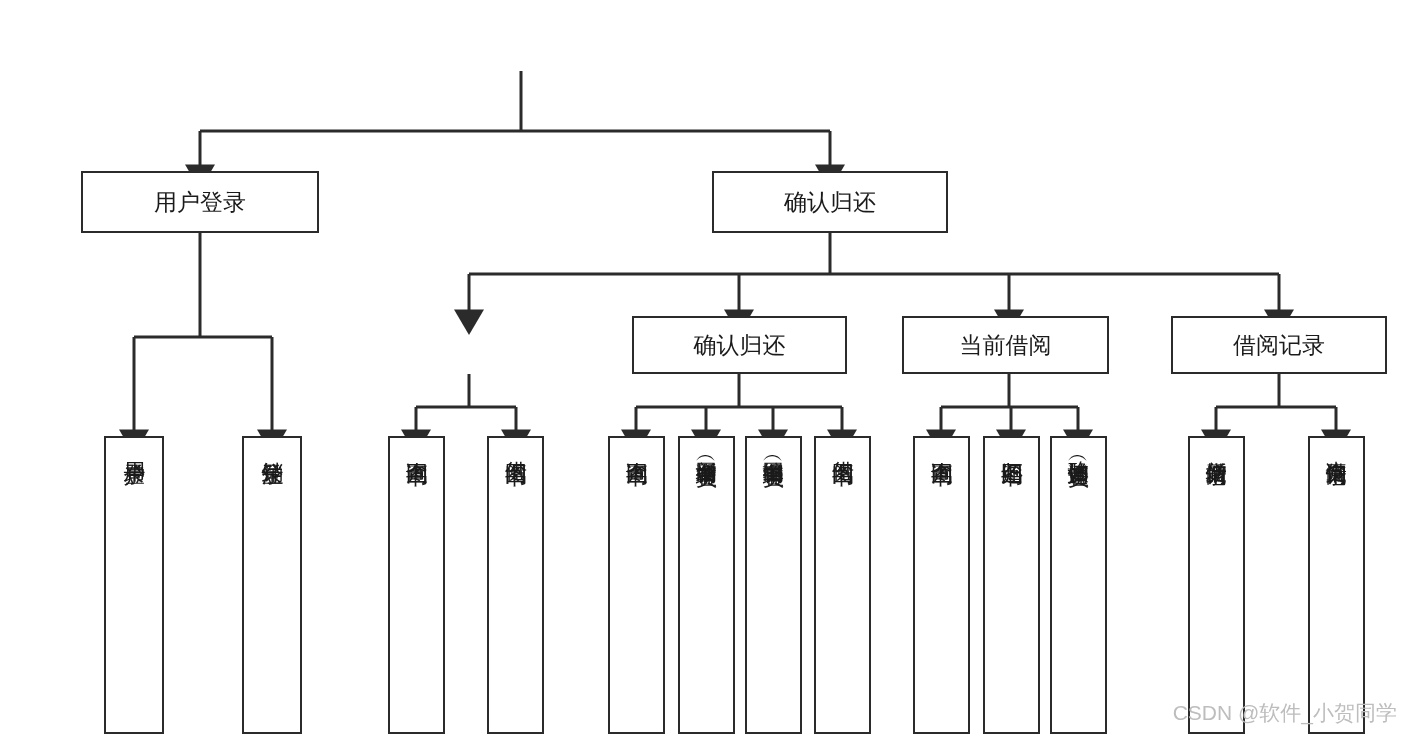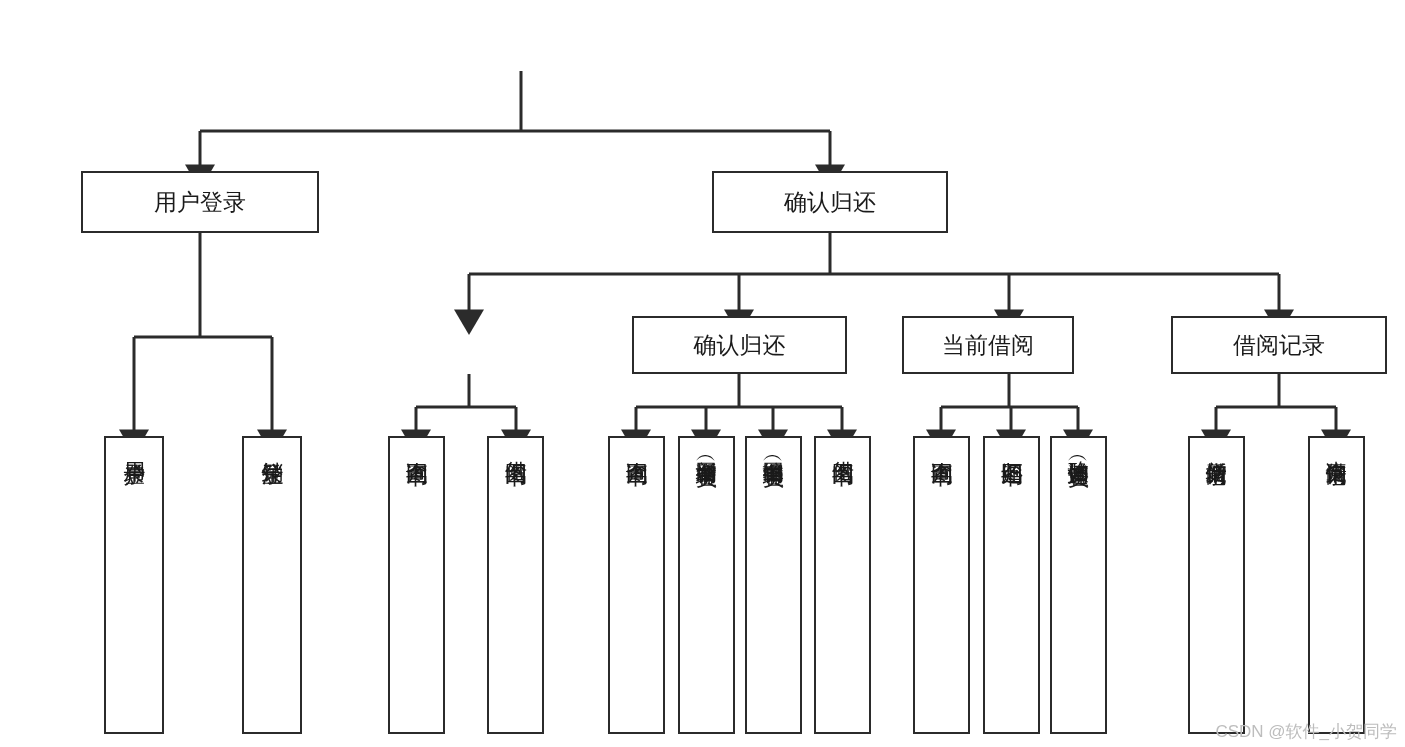--- a/index.html
+++ b/index.html
@@ -37,23 +37,23 @@
     text-orientation:upright;
     font-size:22px;
     line-height:1.22;
     letter-spacing:1px;
     white-space:nowrap;
     -webkit-text-orientation:upright;
   }
   .node.v.tall .label{font-size:21px;}
   #watermark{
     position:absolute;
-    right:8px;bottom:4px;
+    right:8px;bottom:20px;
     color:#bdbdbd;
-    font-size:17px;
+    font-size:21px;
     white-space:nowrap;
     pointer-events:none;
     font-family:"Liberation Sans","DejaVu Sans",sans-serif;
   }
 </style>
 </head>
 <body>
 
 <div id="diagram-root">
 
@@ -111,21 +111,21 @@
   <div class="node h" style="left:81px;top:171px;width:238px;height:62px;">
     <span class="label">用户登录</span>
   </div>
   <div class="node h" style="left:712px;top:171px;width:236px;height:62px;">
     <span class="label">确认归还</span>
   </div>
 
   <div class="node h" style="left:632px;top:316px;width:215px;height:58px;">
     <span class="label">确认归还</span>
   </div>
-  <div class="node h" style="left:902px;top:316px;width:172px;height:58px;">
+  <div class="node h" style="left:902px;top:316px;width:207px;height:58px;">
     <span class="label">当前借阅</span>
   </div>
   <div class="node h" style="left:1171px;top:316px;width:216px;height:58px;">
     <span class="label">借阅记录</span>
   </div>
 
   <div class="node v" style="left:104px;top:436px;width:60px;height:298px;">
     <span class="label">用户登录</span>
   </div>
   <div class="node v" style="left:242px;top:436px;width:60px;height:298px;">

